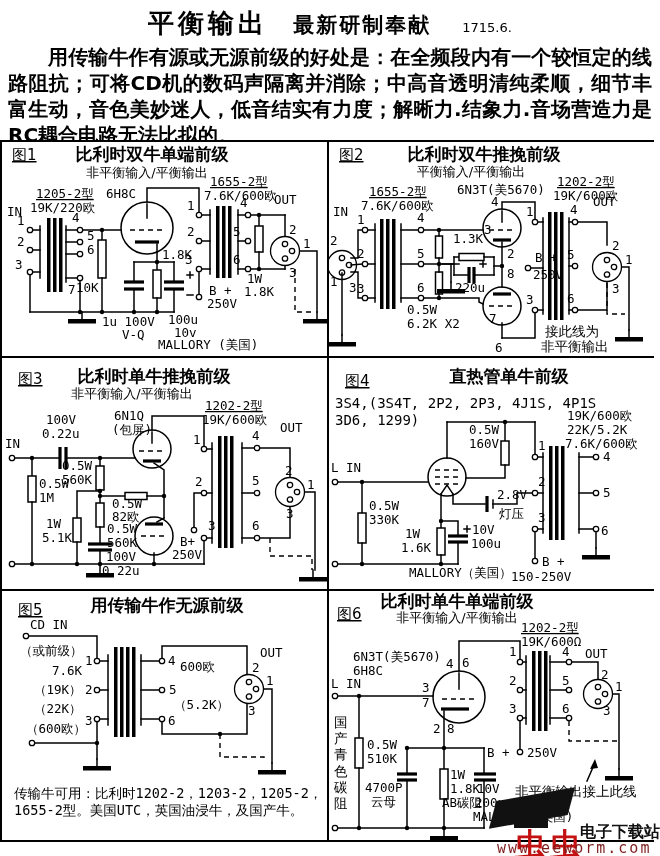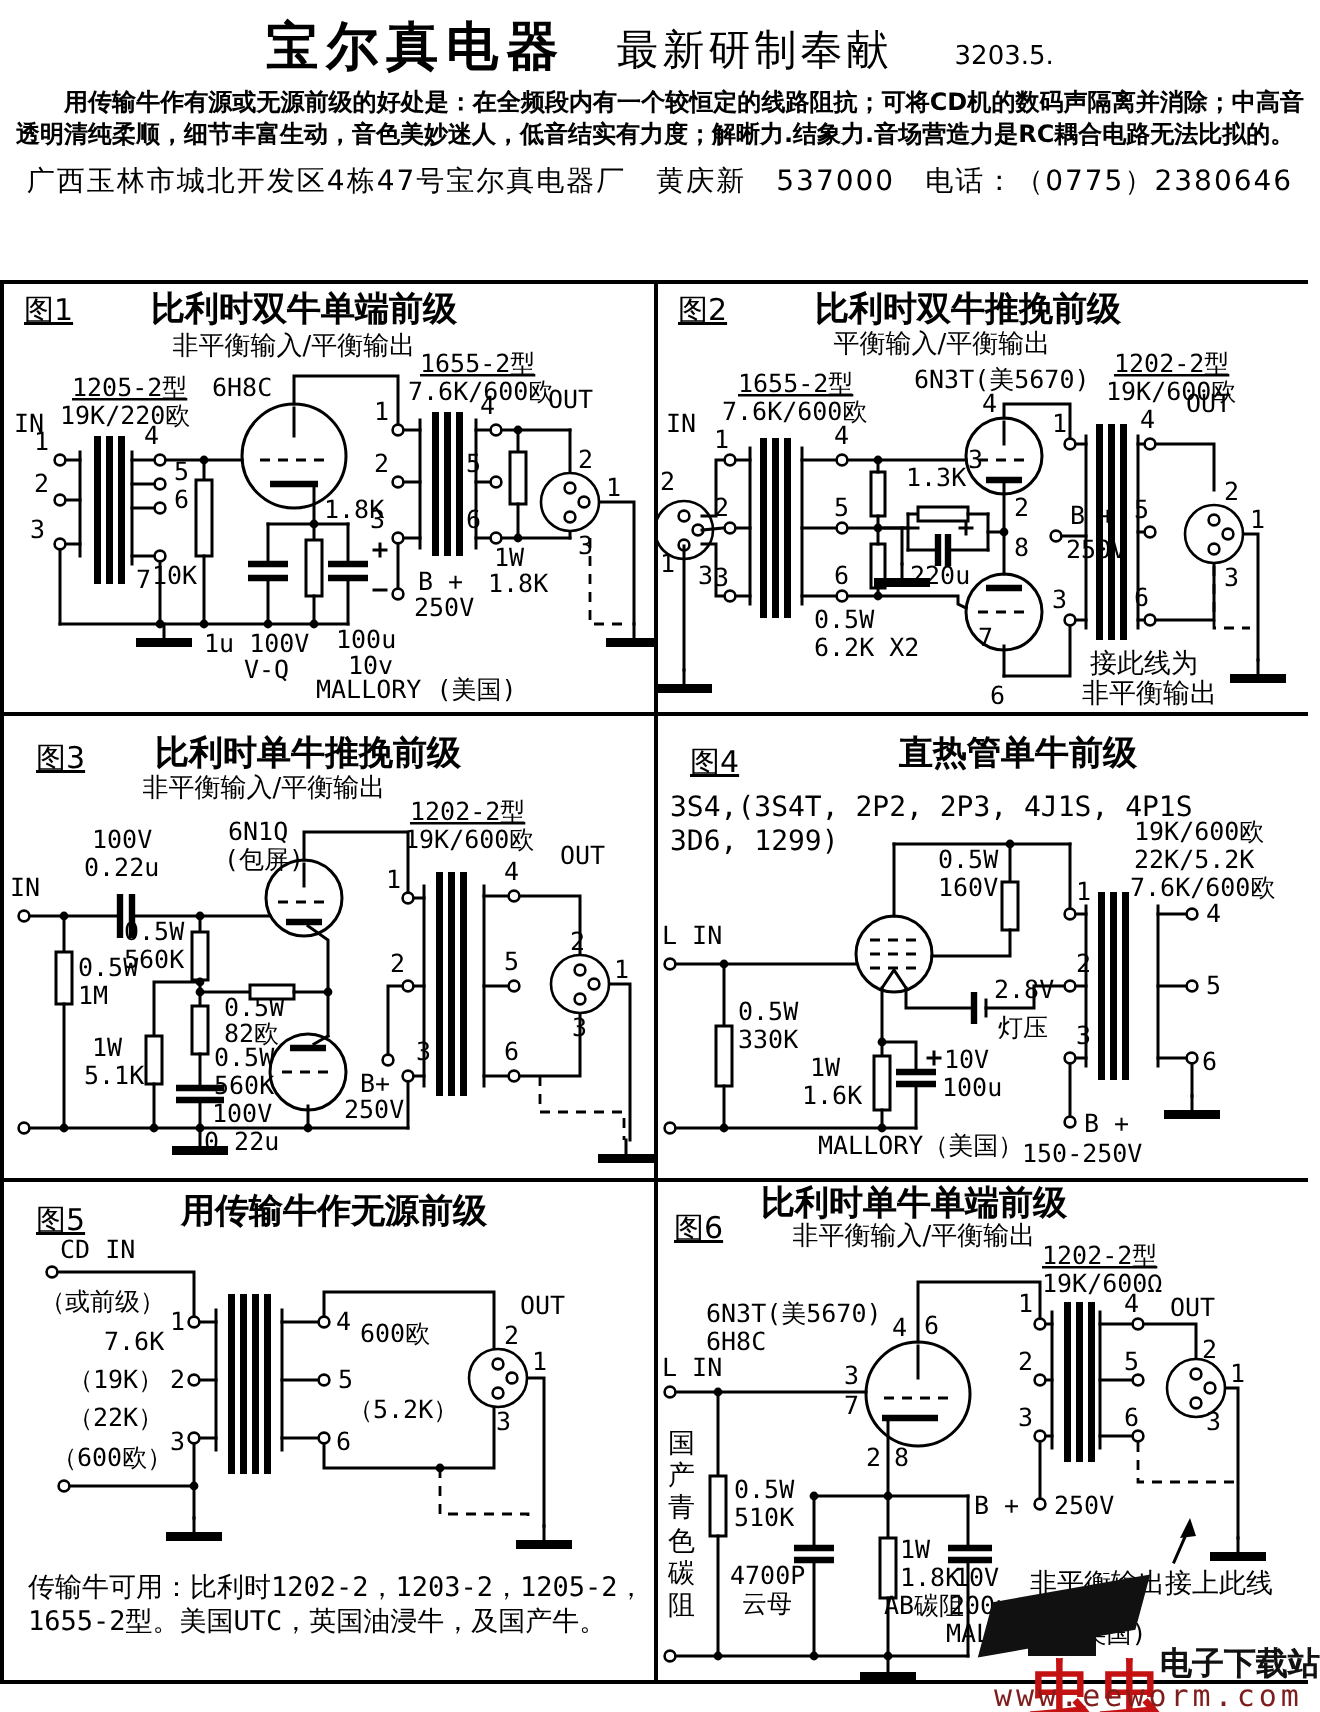--- a/index.html
+++ b/index.html
@@ -2,23 +2,23 @@
 <html><head>
 <meta charset="utf-8">
 <style>
   html,body{margin:0;padding:0;background:#fff;}
   .page{position:relative;width:660px;height:856px;background:#fff;overflow:hidden;
         font-family:"DejaVu Sans",sans-serif;color:#000;}
   
   .hdr{position:absolute;top:0;left:0;width:660px;height:140px;}
   .titleline{text-align:center;margin-top:6px;white-space:nowrap;}
   .t-main{font-size:26px;font-weight:bold;letter-spacing:4px;}
-  .t-sub{font-size:21px;font-weight:normal;margin-left:20px;letter-spacing:2px;}
+  .t-sub{font-size:21px;font-weight:bold;margin-left:20px;letter-spacing:2px;}
   .t-date{font-size:13px;margin-left:26px;}
-  .intro{margin:3px 8px 0 8px;width:644px;font-size:12px;font-weight:bold;
+  .intro{margin:3px 8px 0 8px;width:644px;font-size:20px;font-weight:bold;
          line-height:1.3;text-indent:2em;text-align:justify;}
   .addr{margin-top:7px;text-align:center;font-size:14px;letter-spacing:1px;}
   
   .grid{position:absolute;top:140px;left:0;width:650px;background:#000;padding:2px;
         display:grid;grid-template-columns:325px 325px;grid-template-rows:214px 231px 249px;gap:2px;}
   .panel{background:#fff;position:relative;overflow:visible;}
   svg{display:block;}
   .w{stroke:#000;stroke-width:1.5;fill:none;stroke-linecap:square;}
   .wd{stroke:#000;stroke-width:1.4;fill:none;stroke-dasharray:5 4;}
   .cw{stroke:#000;stroke-width:3.2;fill:none;}
@@ -47,23 +47,23 @@
   .wm-url{position:absolute;left:497px;top:839px;font-size:15px;font-weight:normal;color:#7f1d1d;
           letter-spacing:2px;z-index:10;font-family:"DejaVu Sans Mono",monospace;}
 </style>
 </head>
 <body>
 
 <div class="page">
 
   <div class="hdr">
     <div class="titleline">
-      <span class="t-main">宝尔真电器</span>
+      <span class="t-main">平衡输出</span>
       <span class="t-sub">最新研制奉献</span>
-      <span class="t-date">3203.5.</span>
+      <span class="t-date">1715.6.</span>
     </div>
     <div class="intro">用传输牛作有源或无源前级的好处是：在全频段内有一个较恒定的线路阻抗；可将CD机的数码声隔离并消除；中高音透明清纯柔顺，细节丰富生动，音色美妙迷人，低音结实有力度；解晰力.结象力.音场营造力是RC耦合电路无法比拟的。</div>
     <div class="addr">广西玉林市城北开发区4栋47号宝尔真电器厂　黄庆新　537000　电话：（0775）2380646</div>
   </div>
 
   <div class="grid">
 
   <div class="panel">
   <svg width="325" height="214" viewBox="0 0 325 214">
     <defs>

